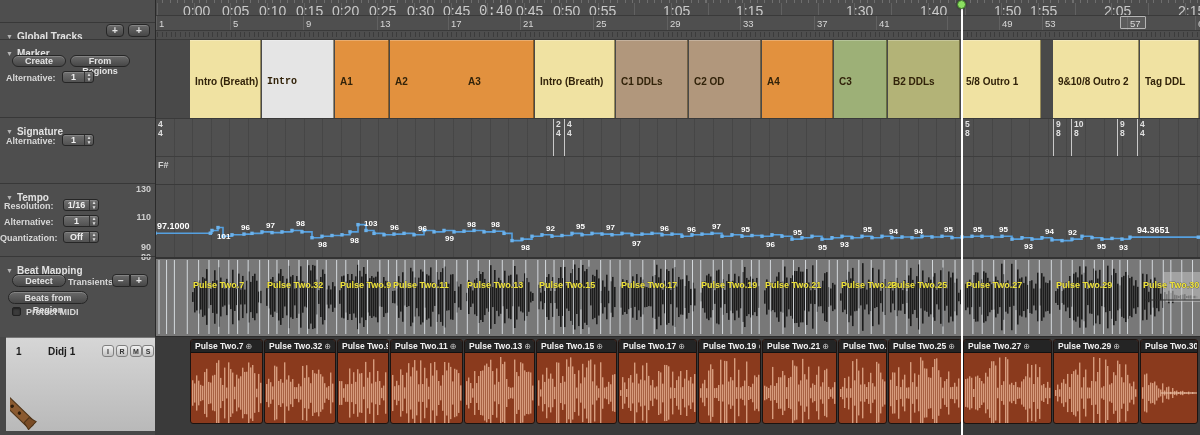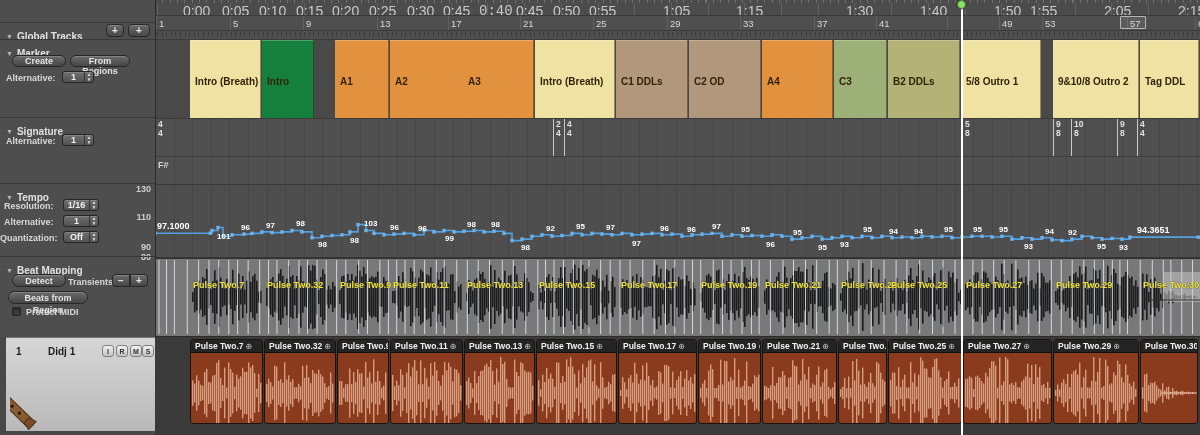--- a/index.html
+++ b/index.html
@@ -268,21 +268,21 @@
       <div class="vtick" style="left: 1040px;"></div>
       <div class="blabel" style="left: 1043px;">61</div>
     </div>
   <div class="row" id="tickStrip">
       <div class="ticks"></div>
     </div>
   <div class="row" id="markerRow">
       <div class="marker" style="left: 35px; width: 71px; background: rgb(240, 226, 162);">
         <span>Intro (Breath)</span>
       </div>
-      <div class="marker" style="left: 107px; width: 52px; background: #15803d;">
+      <div class="marker" style="left: 107px; width: 72px; background: #e5e5e5; font-family: Liberation Mono, monospace;">
         <span>Intro</span>
       </div>
       <div class="marker" style="left: 180px; width: 54px; background: rgb(226, 145, 62);">
         <span>A1</span>
       </div>
       <div class="marker" style="left: 235px; width: 76px; background: rgb(226, 145, 62);">
         <span>A2</span>
       </div>
       <div class="marker" style="left: 308px; width: 71px; background: rgb(226, 145, 62);">
         <span>A3</span>

